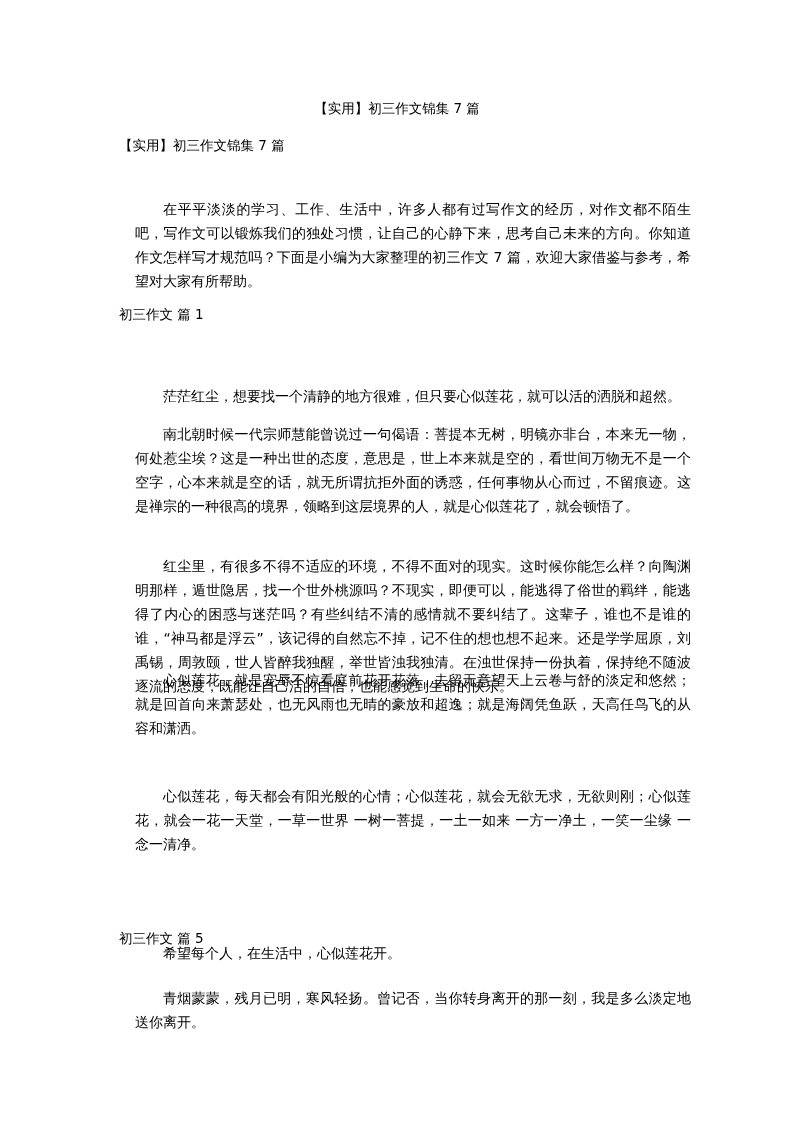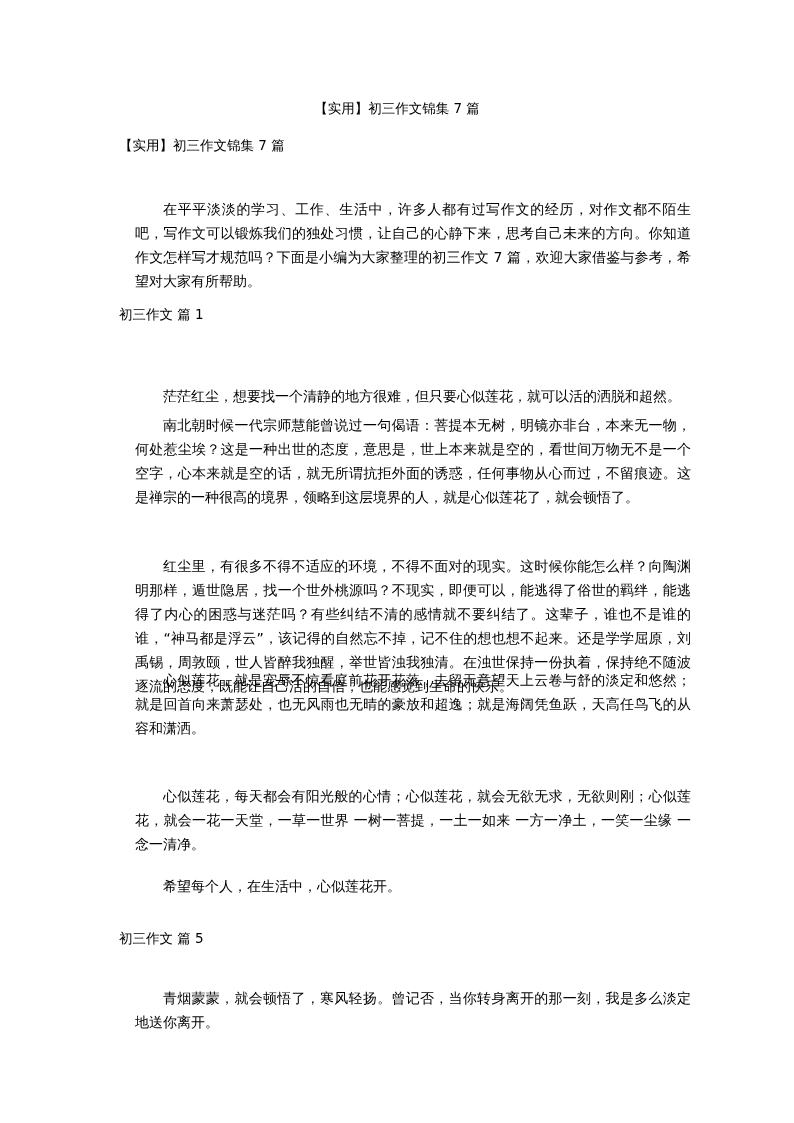--- a/index.html
+++ b/index.html
@@ -19,22 +19,22 @@
 <div class="title">【实用】初三作文锦集 7 篇</div>
 
 <div class="page">
   <div class="subtitle">【实用】初三作文锦集 7 篇</div>
 
   <p class="para" style="top:181px">在平平淡淡的学习、工作、生活中，许多人都有过写作文的经历，对作文都不陌生吧，写作文可以锻炼我们的独处习惯，让自己的心静下来，思考自己未来的方向。你知道作文怎样写才规范吗？下面是小编为大家整理的初三作文 7 篇，欢迎大家借鉴与参考，希望对大家有所帮助。</p>
 
   <div class="heading" style="top:304px">初三作文 篇 1</div>
 
   <p class="para" style="top:368px">茫茫红尘，想要找一个清静的地方很难，但只要心似莲花，就可以活的洒脱和超然。</p>
-  <p class="para" style="top:397px">南北朝时候一代宗师慧能曾说过一句偈语：菩提本无树，明镜亦非台，本来无一物，何处惹尘埃？这是一种出世的态度，意思是，世上本来就是空的，看世间万物无不是一个空字，心本来就是空的话，就无所谓抗拒外面的诱惑，任何事物从心而过，不留痕迹。这是禅宗的一种很高的境界，领略到这层境界的人，就是心似莲花了，就会顿悟了。</p>
+  <p class="para" style="top:406px">南北朝时候一代宗师慧能曾说过一句偈语：菩提本无树，明镜亦非台，本来无一物，何处惹尘埃？这是一种出世的态度，意思是，世上本来就是空的，看世间万物无不是一个空字，心本来就是空的话，就无所谓抗拒外面的诱惑，任何事物从心而过，不留痕迹。这是禅宗的一种很高的境界，领略到这层境界的人，就是心似莲花了，就会顿悟了。</p>
   <p class="para" style="top:538px">红尘里，有很多不得不适应的环境，不得不面对的现实。这时候你能怎么样？向陶渊明那样，遁世隐居，找一个世外桃源吗？不现实，即便可以，能逃得了俗世的羁绊，能逃得了内心的困惑与迷茫吗？有些纠结不清的感情就不要纠结了。这辈子，谁也不是谁的谁，“神马都是浮云”，该记得的自然忘不掉，记不住的想也想不起来。还是学学屈原，刘禹锡，周敦颐，世人皆醉我独醒，举世皆浊我独清。在浊世保持一份执着，保持绝不随波逐流的态度，既能让自己活的自信，也能感觉到生命的快乐。</p>
   <p class="para" style="top:652px">心似莲花，就是宠辱不惊看庭前花开花落，去留无意望天上云卷与舒的淡定和悠然；就是回首向来萧瑟处，也无风雨也无晴的豪放和超逸；就是海阔凭鱼跃，天高任鸟飞的从容和潇洒。</p>
   <p class="para" style="top:768px">心似莲花，每天都会有阳光般的心情；心似莲花，就会无欲无求，无欲则刚；心似莲花，就会一花一天堂，一草一世界 一树一菩提，一土一如来 一方一净土，一笑一尘缘 一念一清净。</p>
-  <p class="para" style="top:858px">希望每个人，在生活中，心似莲花开。</p>
+  <p class="para" style="top:925px">希望每个人，在生活中，心似莲花开。</p>
 
   <div class="heading" style="top:928px">初三作文 篇 5</div>
 
-  <p class="para" style="top:970px">青烟蒙蒙，就会顿悟了，寒风轻扬。曾记否，当你转身离开的那一刻，我是多么淡定地送你离开。</p>
+  <p class="para" style="top:970px">青烟蒙蒙，残月已明，寒风轻扬。曾记否，当你转身离开的那一刻，我是多么淡定地送你离开。</p>
 </div>
 
 </body></html>

